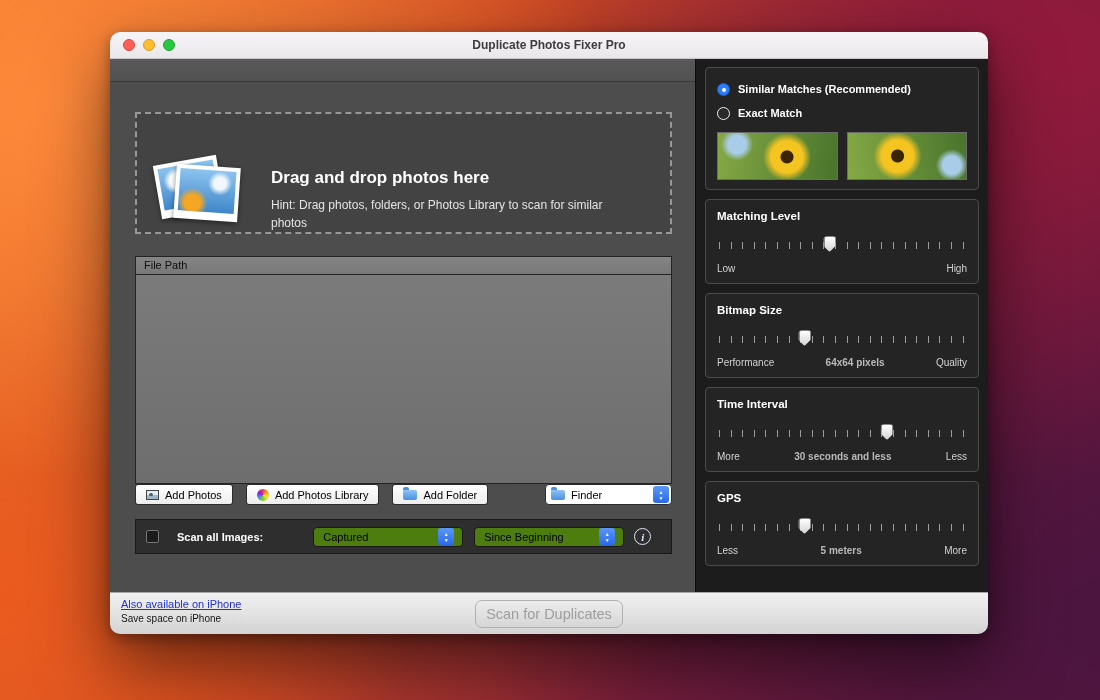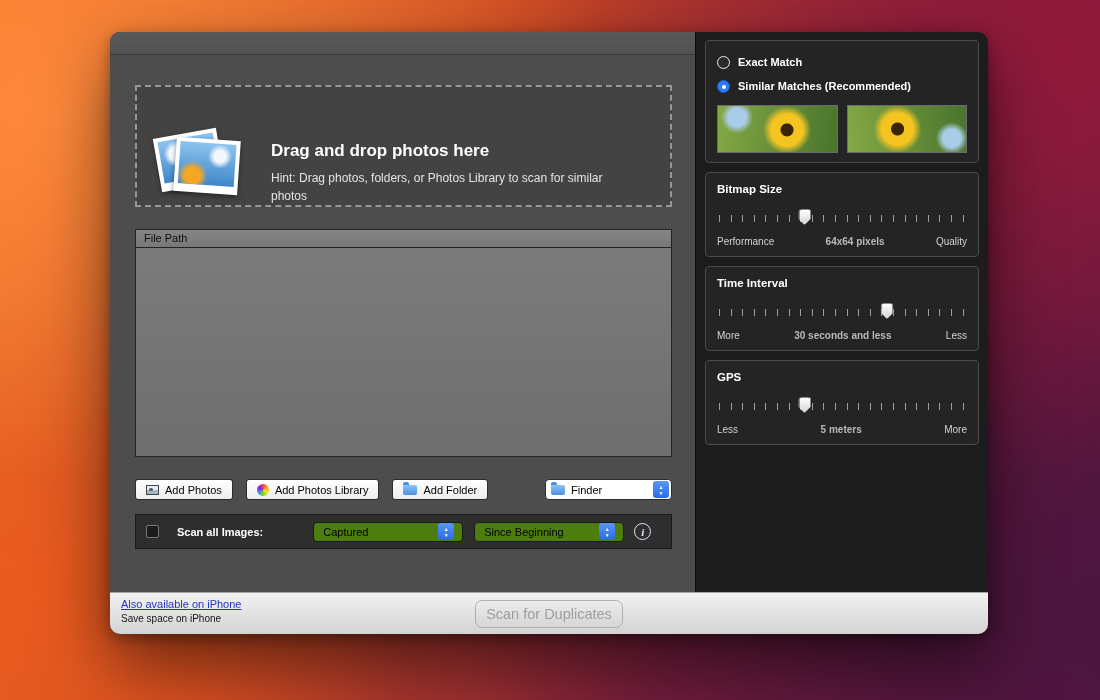--- a/index.html
+++ b/index.html
@@ -76,21 +76,21 @@
   
   .file-table { margin-top:22px; border:1px solid #232323; }
   .file-table-header {
     height:18px; background:linear-gradient(#858585,#787878);
     border-bottom:1px solid #232323;
     font-size:11px; color:#0e0e0e; padding:2px 8px;
   }
   .file-table-body { height:208px; background:linear-gradient(#7b7b7b,#6e6e6e); }
 
   
-  .btn-row { margin-top:22px; display:flex; align-items:center; gap:13px;text-align:center; }
+  .btn-row { display:flex; align-items:center; gap:13px;text-align:center; }
   .btn {
     height:21px; display:inline-flex; align-items:center; gap:6px; padding:0 10px;
     background:linear-gradient(#ffffff,#ededed); border:1px solid #2c2c2c; border-radius:3px;
     font-size:11px; color:#000; cursor:default; white-space:nowrap;
   }
   .ic-photo { width:13px; height:10px; background:linear-gradient(#dfeffa 50%, #9fb7c6 50%); border:1px solid #444; position:relative; }
   .ic-photo::after{ content:""; position:absolute; left:2px; top:2px; width:4px; height:3px; border-radius:50%; background:#555; }
   .ic-flower { width:12px; height:12px; border-radius:50%;
     background:conic-gradient(#e8483f, #f5a623, #f8e71c, #7ed321, #4a90d9, #9013fe, #e8483f); }
   .ic-folder { width:14px; height:10px; background:linear-gradient(#8ec3f5,#4a90e2); border-radius:1px 2px 2px 2px; position:relative; }
@@ -192,20 +192,28 @@
     background:linear-gradient(#ececec,#d6d6d6); border:1px solid #b0b0b0;
     color:#9e9e9e; font-size:14.5px; font-family:"Liberation Sans", sans-serif;
     display:flex; align-items:center; justify-content:center;
   }
 </style>
 </head>
 <body>
 
 <div class="window">
 
+  <div class="titlebar">
+    <div class="win-title">Duplicate Photos Fixer Pro</div>
+    <div class="lights">
+      <div class="light red"></div>
+      <div class="light yellow"></div>
+      <div class="light green"></div>
+    </div>
+  </div>
 
   <div class="main">
 
     <div class="left">
       <div class="left-topbar"></div>
       <div class="left-body">
 
         <div class="dropzone">
           <div class="photo-stack">
             <div class="photo photo-back">
@@ -269,33 +277,45 @@
           <div class="info-icon">i</div>
         </div>
 
       </div>
     </div>
 
     <div class="right">
 
       <div class="box">
         <div class="radio-row">
+          <span class="radio on"></span>
+          <span class="radio-label">Similar Matches (Recommended)</span>
+        </div>
+        <div class="radio-row">
           <span class="radio off"></span>
           <span class="radio-label">Exact Match</span>
-        </div>
-        <div class="radio-row">
-          <span class="radio on"></span>
-          <span class="radio-label">Similar Matches (Recommended)</span>
         </div>
         <div class="thumbs">
           <div class="thumb-img a"></div>
           <div class="thumb-img b"></div>
         </div>
       </div>
 
+      <div class="section">
+        <div class="section-title">Matching Level</div>
+        <div class="slider">
+          <div class="ticks"></div>
+          <div class="sthumb" style="left: 45%;"></div>
+        </div>
+        <div class="slider-labels">
+          <span>Low</span>
+          <span class="center"></span>
+          <span>High</span>
+        </div>
+      </div>
 
       <div class="section">
         <div class="section-title">Bitmap Size</div>
         <div class="slider">
           <div class="ticks"></div>
           <div class="sthumb" style="left: 35%;"></div>
         </div>
         <div class="slider-labels">
           <span>Performance</span>
           <span class="center">64x64 pixels</span>

